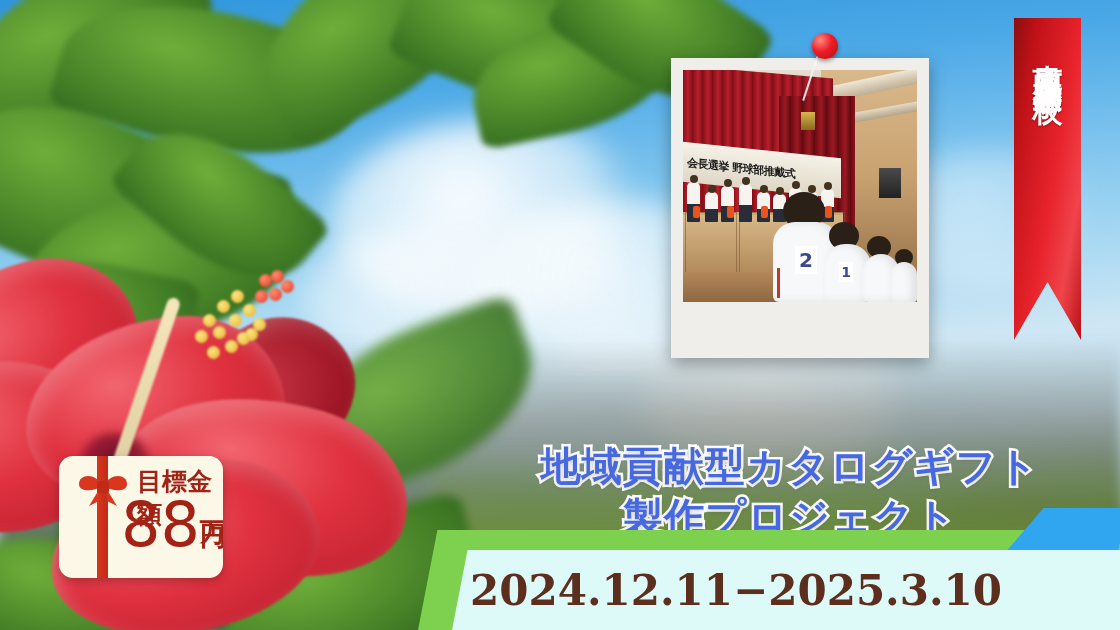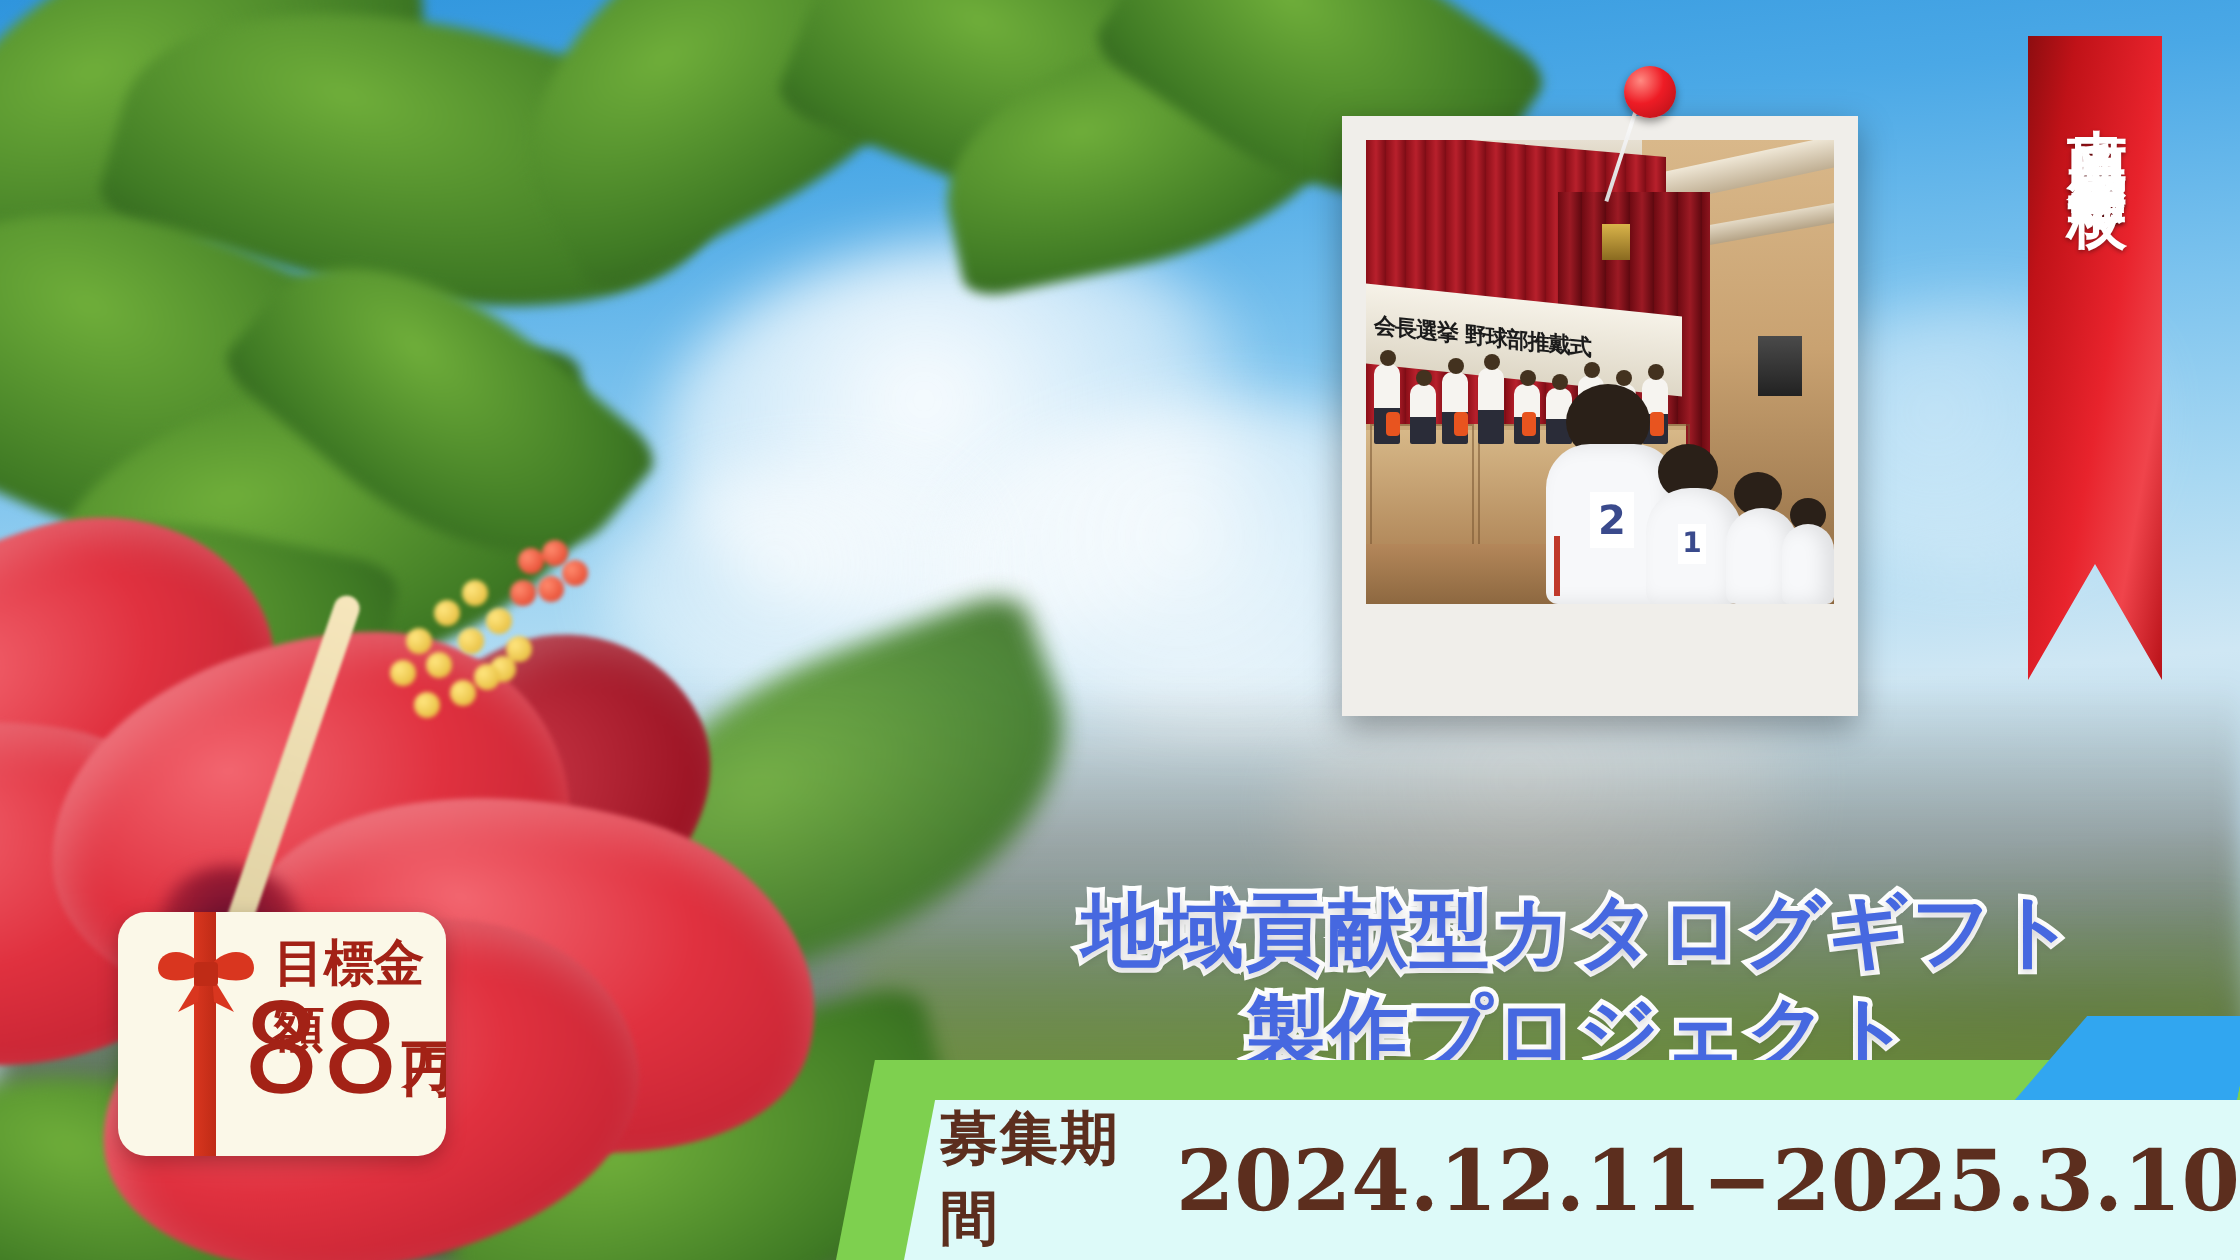--- a/index.html
+++ b/index.html
@@ -455,17 +455,16 @@
 
   <div class="main-title">
     <span class="ln">地域貢献型カタログギフト</span>
     <span class="ln">製作プロジェクト</span>
   </div>
 
   <div class="band-green"></div>
   <div class="band-blue"></div>
   <div class="band-cyan"></div>
   <div class="band-content">
-    <span class="band-label">募集期間</span>
     <span class="band-dates">2024.12.11−2025.3.10</span>
   </div>
 
 </div>
 
 </body></html>

